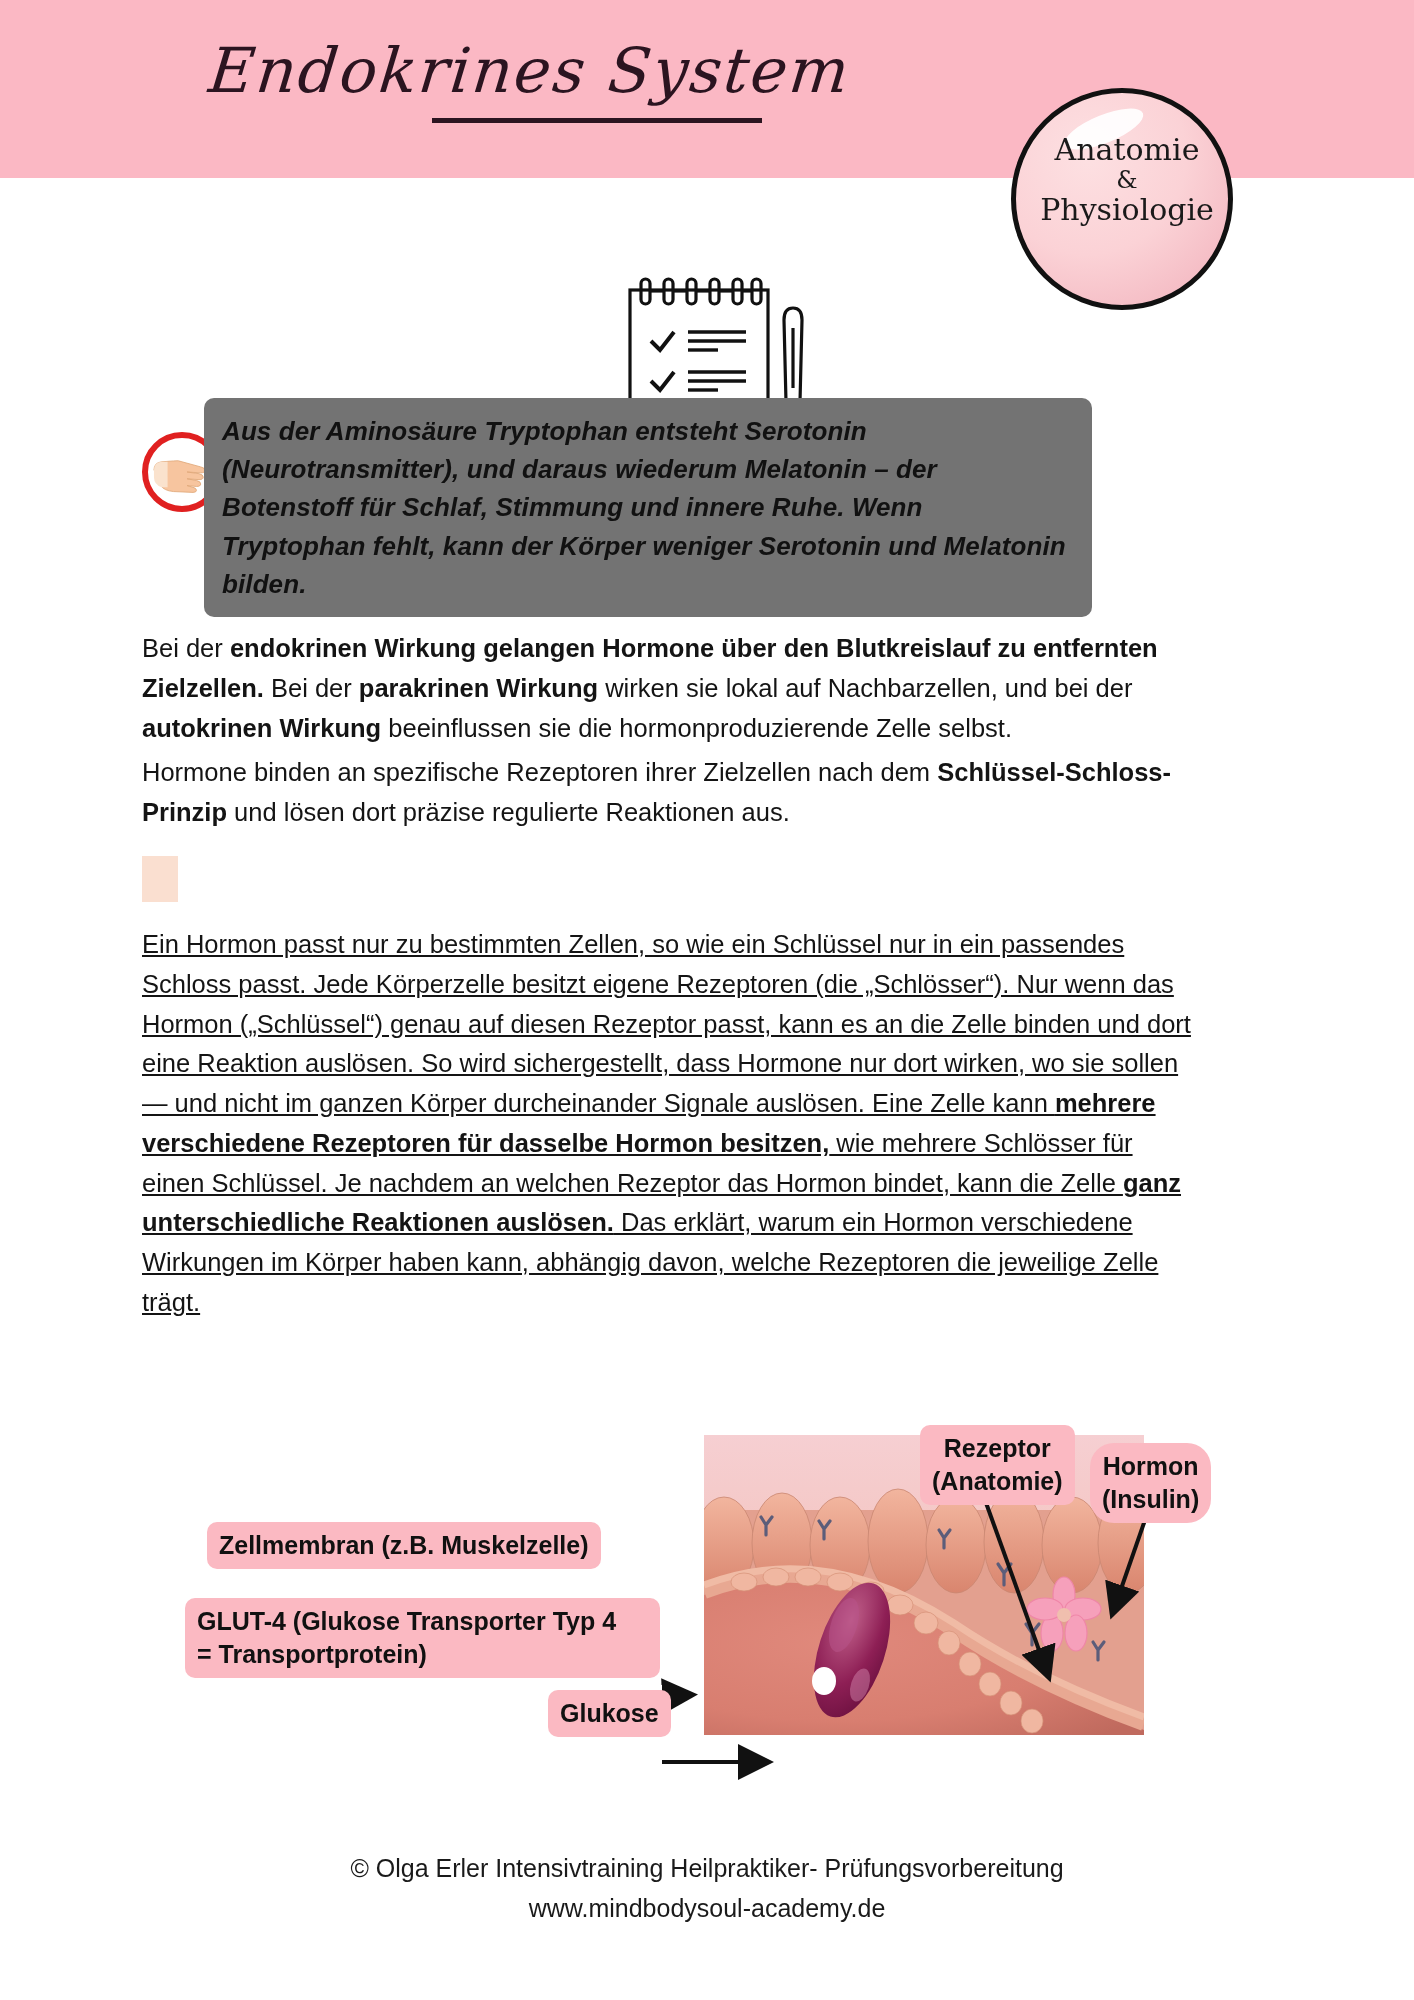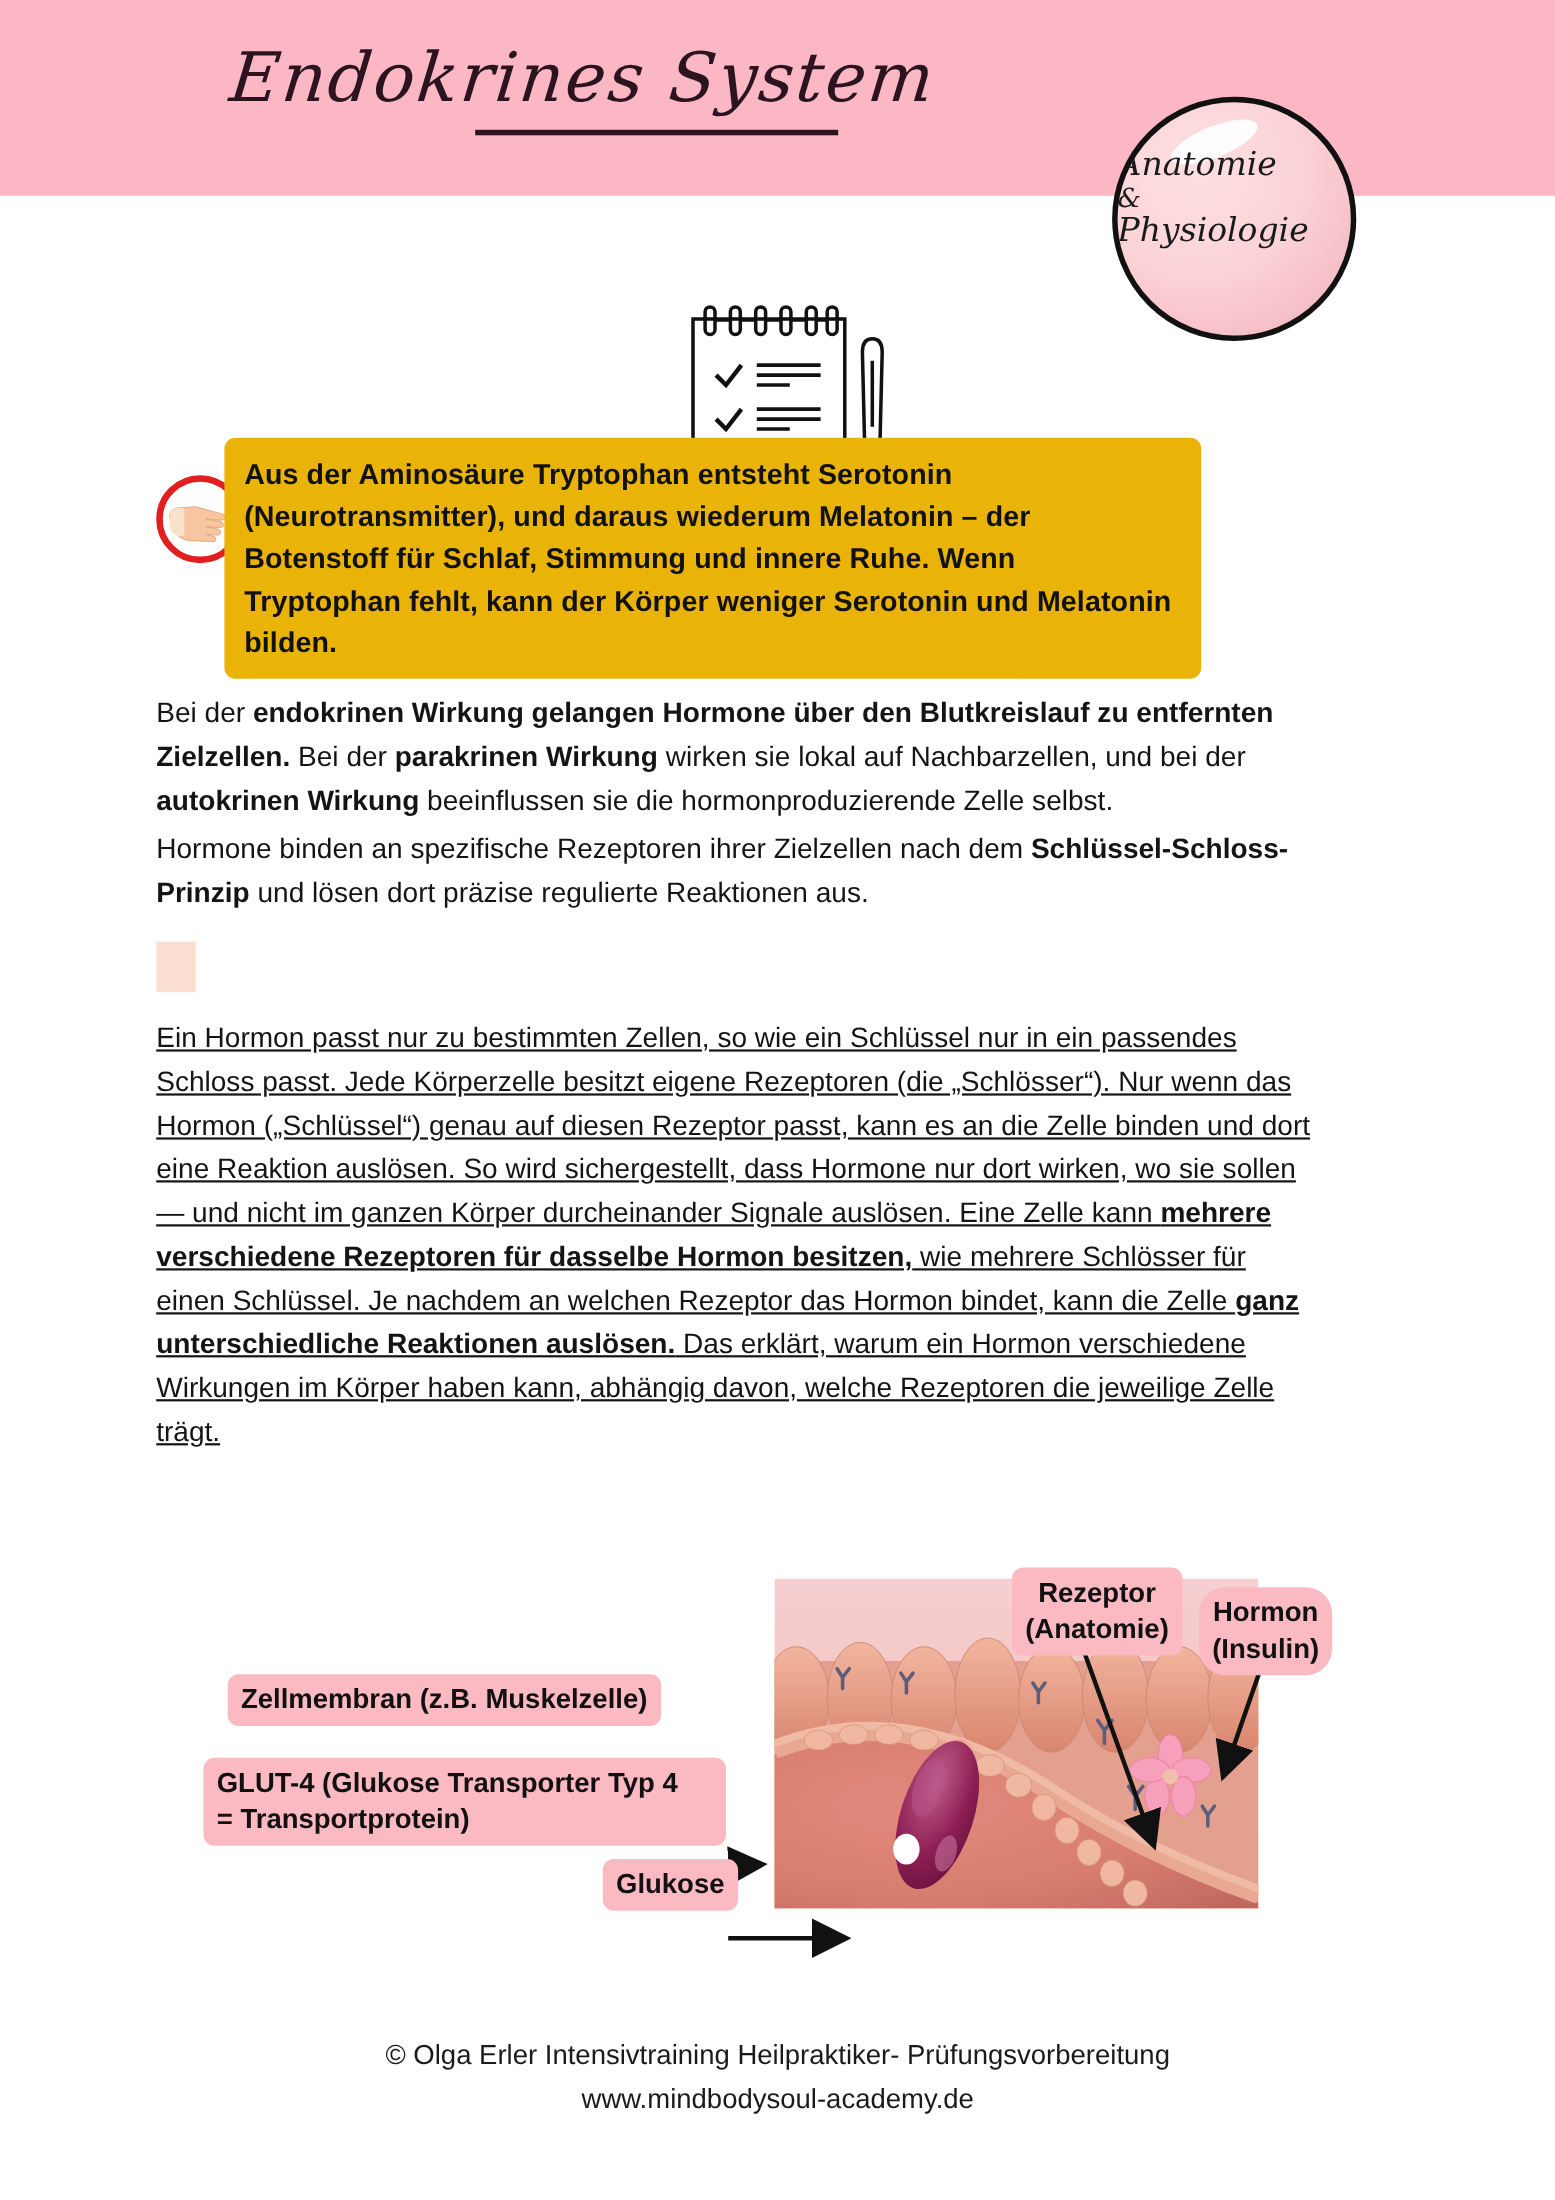--- a/index.html
+++ b/index.html
@@ -42,48 +42,49 @@
     box-sizing:border-box;
     overflow:hidden;
   }
   .badge-gloss{
     position:absolute;left:46px;top:22px;width:84px;height:28px;
     background:#ffffff;border-radius:50%;
     transform:rotate(-22deg);opacity:.92;
   }
   .badge-inner{
     position:absolute;left:0;top:40px;width:222px;
+    text-align:center;
     font-family:"DejaVu Serif", serif;
-    font-style:italic;
     color:#1a1a1a;
     line-height:1.12;
   }
   .badge-l1{font-size:30px;}
   .badge-l2{font-size:24px;}
   .badge-l3{font-size:30px;}
 
   
   .notepad-icon{position:absolute;left:600px;top:268px;width:230px;height:200px;}
 
   
   .callout-wrap{position:absolute;left:142px;top:398px;width:1130px;height:150px;}
   .hand-icon{
     position:absolute;left:0px;top:34px;width:80px;height:80px;
     border:6px solid #e02020;border-radius:50%;
     background:#ffffff;box-sizing:border-box;
   }
   .callout-box{
     position:absolute;left:62px;top:0;width:888px;
-    background:#eab308;
+    background:#737373;
     border-radius:10px;
     padding:14px 20px 14px 18px;
     box-sizing:border-box;
     font-weight:bold;font-size:26px;line-height:1.47;
     color:#111111;
     letter-spacing:.1px;
+    font-style:italic;
   }
 
   
   .body-text{
     position:absolute;left:142px;width:1030px;
     font-size:25.5px;line-height:1.56;color:#141414;
   }
   .body-text b{font-weight:bold;}
   .p1{top:629px;}
   .p2{top:753px;}

